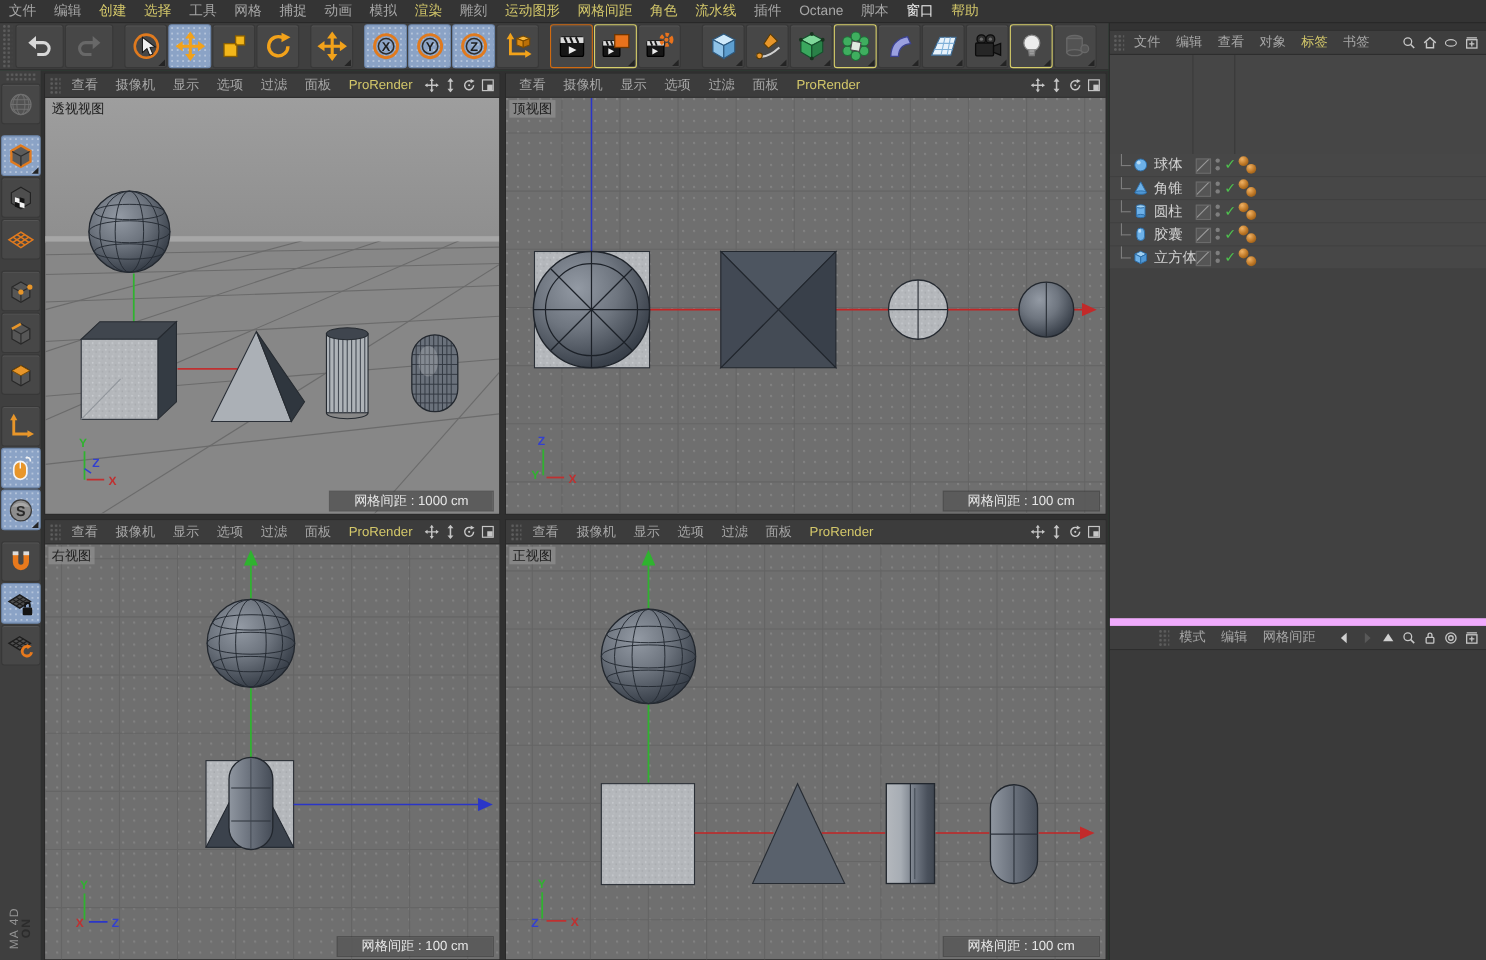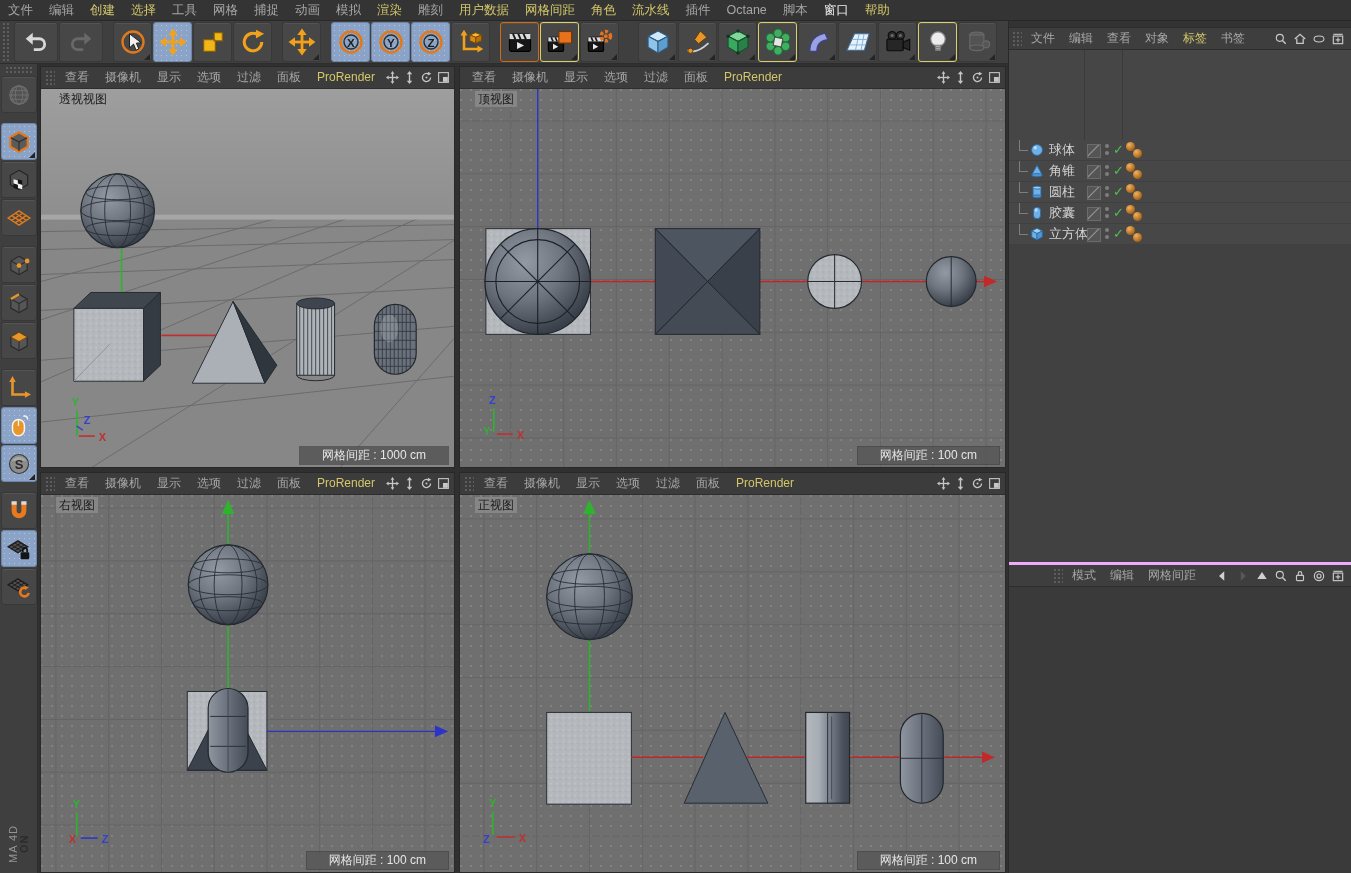--- a/index.html
+++ b/index.html
@@ -63,21 +63,21 @@
            align-items:center;padding:0 4px;}
   .vp-head .mitem{padding:0 8px;font-size:12px;}
   .vp-handle{width:10px;height:16px;margin-right:2px;
              background-image:radial-gradient(circle,#5d5d5d 1px,transparent 1.3px);
              background-size:4px 4px;}
   .vp-corner{margin-left:auto;display:flex;gap:4px;align-items:center;}
   .vp-body{position:relative;overflow:hidden;height:calc(100% - 22px);}
   .ortho{background-color:#6f6f6f;
          background-image:radial-gradient(circle at 1px 1px,rgba(255,255,255,.12) 1px,transparent 1.4px);
          background-size:10px 10px;}
-  .vp-label{position:absolute;left:15px;top:2px;background:rgba(158,158,158,.5);color:#1b1b1b;
+  .vp-label{position:absolute;left:3px;top:2px;background:rgba(158,158,158,.5);color:#1b1b1b;
             padding:0 3px;font-size:12px;line-height:16px;z-index:6;font-family:Liberation Serif, serif;}
   .grid-chip{position:absolute;right:6px;bottom:3px;background:rgba(90,90,90,.95);color:#e6e6e6;
              padding:0 22px;font-size:12px;line-height:17px;z-index:6;
              box-shadow:0 0 0 1px rgba(45,45,45,.5);}
   svg.scene{position:absolute;left:0;top:0;display:block;}
   
   .rpanel{position:absolute;left:1008px;top:20px;width:343px;height:853px;background:#3b3b3b;
           border-left:1px solid #292929;box-sizing:border-box;z-index:20;}
   .pm-head{height:21px;background:#3e3e3e;border-top:1px solid #2d2d2d;border-bottom:1px solid #2d2d2d;
            display:flex;align-items:center;padding:0 3px;}
@@ -159,21 +159,21 @@
       <span class="mitem txt tone-g">编辑</span>
       <span class="mitem txt tone-y">创建</span>
       <span class="mitem txt tone-y">选择</span>
       <span class="mitem txt tone-g">工具</span>
       <span class="mitem txt tone-g">网格</span>
       <span class="mitem txt tone-g">捕捉</span>
       <span class="mitem txt tone-g">动画</span>
       <span class="mitem txt tone-g">模拟</span>
       <span class="mitem txt tone-y">渲染</span>
       <span class="mitem txt tone-g">雕刻</span>
-      <span class="mitem txt tone-y">用户数据</span>
+      <span class="mitem txt tone-y">运动图形</span>
       <span class="mitem txt tone-y">网格间距</span>
       <span class="mitem txt tone-y">角色</span>
       <span class="mitem txt tone-y">流水线</span>
       <span class="mitem txt tone-g">插件</span>
       <span class="mitem txt tone-g">Octane</span>
       <span class="mitem txt tone-g">脚本</span>
       <span class="mitem txt tone-w">窗口</span>
       <span class="mitem txt tone-y">帮助</span>
     </div>
   <div class="iface">
@@ -1163,21 +1163,21 @@
               <i></i>
               <i></i>
             </span>
             <span class="om-check">✓</span>
             <span class="om-tag t1"></span>
             <span class="om-tag t2"></span>
           </div>
         </div>
     </div>
     <div class="om-body" style="height:317px;"></div>
-    <div class="pm-head" style="border-top:3px solid #f0abfc;padding-left:44px;">
+    <div class="pm-head" style="border-top:7px solid #f0abfc;padding-left:44px;">
       <div class="vp-handle"></div>
       <div style="display:flex">
           <span class="mitem txt tone-g">模式</span>
           <span class="mitem txt tone-g">编辑</span>
           <span class="mitem txt tone-g">网格间距</span>
         </div>
       <div class="pm-icons">
         <svg width="15" height="14" viewBox="0 0 24 24">
             <polygon points="15,4 6,12 15,20" fill="#d0d0d0"></polygon>
           </svg>

